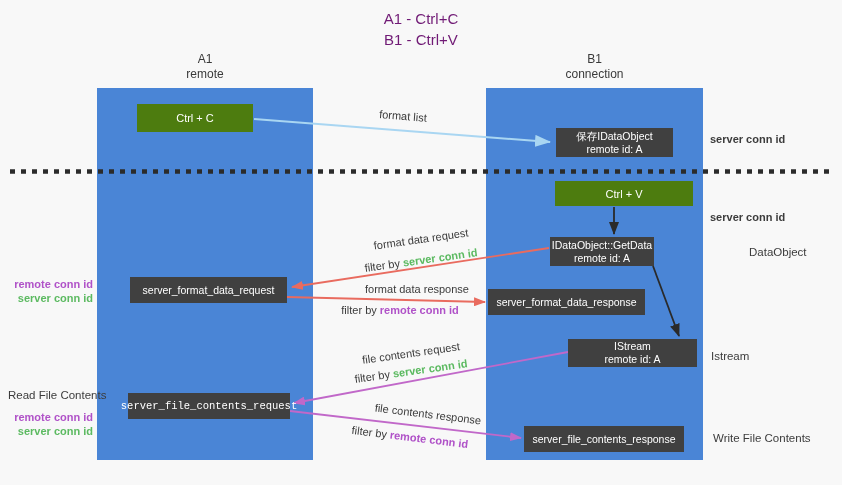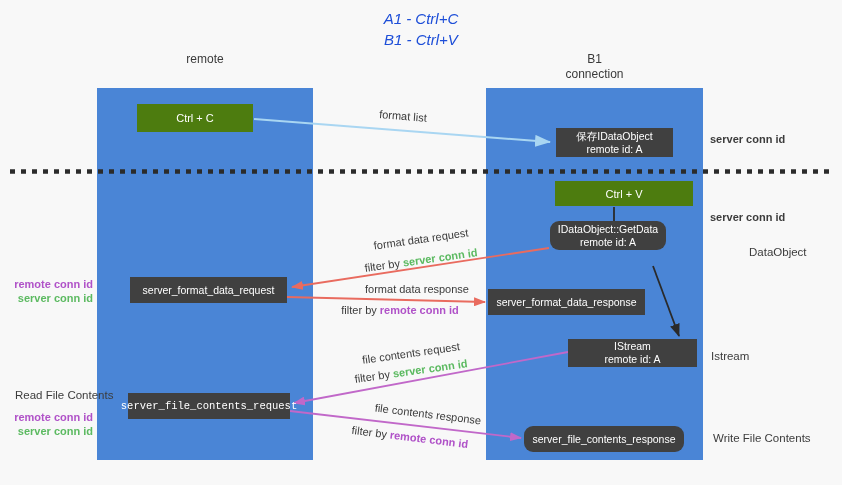--- a/index.html
+++ b/index.html
@@ -1,20 +1,20 @@
 <!DOCTYPE html>
 <html><head>
 <meta charset="utf-8">
 <style>
   html,body{margin:0;padding:0;background:#f8f8f8;}
   #canvas{position:relative;width:842px;height:485px;background:#f8f8f8;overflow:hidden;
           font-family:"Liberation Sans",sans-serif;color:#3b3b3b;}
   .abs{position:absolute;}
   
-  .title{left:0;top:8px;width:842px;text-align:center;font-size:15px;line-height:21px;color:#1d4ed8;font-style:italic;}
+  .title{left:0;top:8px;width:842px;text-align:center;font-size:15px;line-height:21px;color:#701a75;}
   
   .lane-header{text-align:center;font-size:12px;line-height:15px;color:#3a3a3a;}
   
   .lane{background:#4a85d6;z-index:1;}
   
   #arrow-layer{left:0;top:0;z-index:2;}
   
   .box{display:flex;flex-direction:column;align-items:center;justify-content:center;
        color:#fff;z-index:3;text-align:center;}
   .box.green{background:#4d7c0f;font-size:11px;}
@@ -34,20 +34,21 @@
 <body>
 
 <div id="canvas">
 
   <div class="abs title">
     <div>A1 - Ctrl+C</div>
     <div>B1 - Ctrl+V</div>
   </div>
 
   <div class="abs lane-header" style="left:97px;top:52px;width:216px;">
+    <div>A1</div>
     <div>remote</div>
   </div>
   <div class="abs lane-header" style="left:486px;top:52px;width:217px;">
     <div>B1</div>
     <div>connection</div>
   </div>
 
   <div class="abs lane" style="left:97px;top:88px;width:216px;height:372px;"></div>
   <div class="abs lane" style="left:486px;top:88px;width:217px;height:372px;"></div>
 
@@ -79,38 +80,38 @@
   <div class="abs box green" style="left:137px;top:104px;width:116px;height:28px;">
     <span>Ctrl + C</span>
   </div>
   <div class="abs box orange" style="left:556px;top:128px;width:117px;height:29px;">
     <span class="l">保存IDataObject</span>
     <span class="l">remote id: A</span>
   </div>
   <div class="abs box green" style="left:555px;top:181px;width:138px;height:25px;">
     <span>Ctrl + V</span>
   </div>
-  <div class="abs box orange" style="left:550px;top:221px;width:116px;height:29px;border-radius:9px;">
+  <div class="abs box orange" style="left:550px;top:237px;width:104px;height:29px;">
     <span class="l">IDataObject::GetData</span>
     <span class="l">remote id: A</span>
   </div>
   <div class="abs box orange" style="left:488px;top:289px;width:157px;height:26px;">
     <span>server_format_data_response</span>
   </div>
   <div class="abs box orange" style="left:130px;top:277px;width:157px;height:26px;">
     <span>server_format_data_request</span>
   </div>
   <div class="abs box orange" style="left:568px;top:339px;width:129px;height:28px;">
     <span class="l">IStream</span>
     <span class="l">remote id: A</span>
   </div>
   <div class="abs box orange" style="left:128px;top:393px;width:162px;height:26px;font-family:Liberation Mono, monospace;">
     <span>server_file_contents_request</span>
   </div>
-  <div class="abs box orange" style="left:524px;top:426px;width:160px;height:26px;border-radius:9px;">
+  <div class="abs box orange" style="left:524px;top:426px;width:160px;height:26px;">
     <span>server_file_contents_response</span>
   </div>
 
   <div class="abs albl" style="left:403px;top:116px;--rot:4.5deg;">
     <span>format list</span>
   </div>
 
   <div class="abs albl" style="left:421px;top:239px;--rot:-8deg;">
     <span>format data request</span>
   </div>
@@ -144,19 +145,19 @@
   <div class="abs side small green-t" style="left:710px;top:133px;">server conn id</div>
   <div class="abs side small green-t" style="left:710px;top:211px;">server conn id</div>
   <div class="abs side" style="left:749px;top:246px;">DataObject</div>
   <div class="abs side" style="left:711px;top:350px;">Istream</div>
   <div class="abs side" style="left:713px;top:432px;">Write File Contents</div>
 
   <div class="abs left-col" style="left:0;top:277px;">
     <div class="mag-t">remote conn id</div>
     <div class="green-t">server conn id</div>
   </div>
-  <div class="abs side" style="left:15px;top:389px;">Read File Contents</div>
+  <div class="abs side" style="left:8px;top:389px;">Read File Contents</div>
   <div class="abs left-col" style="left:0;top:410px;">
     <div class="mag-t">remote conn id</div>
     <div class="green-t">server conn id</div>
   </div>
 
 </div>
 
 </body></html>

